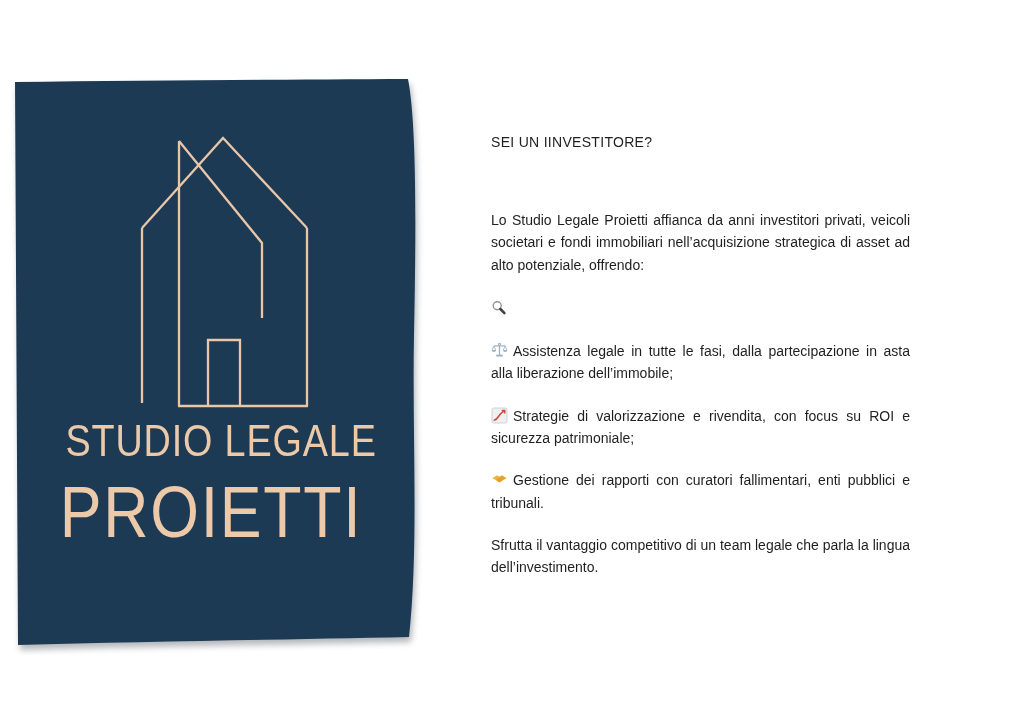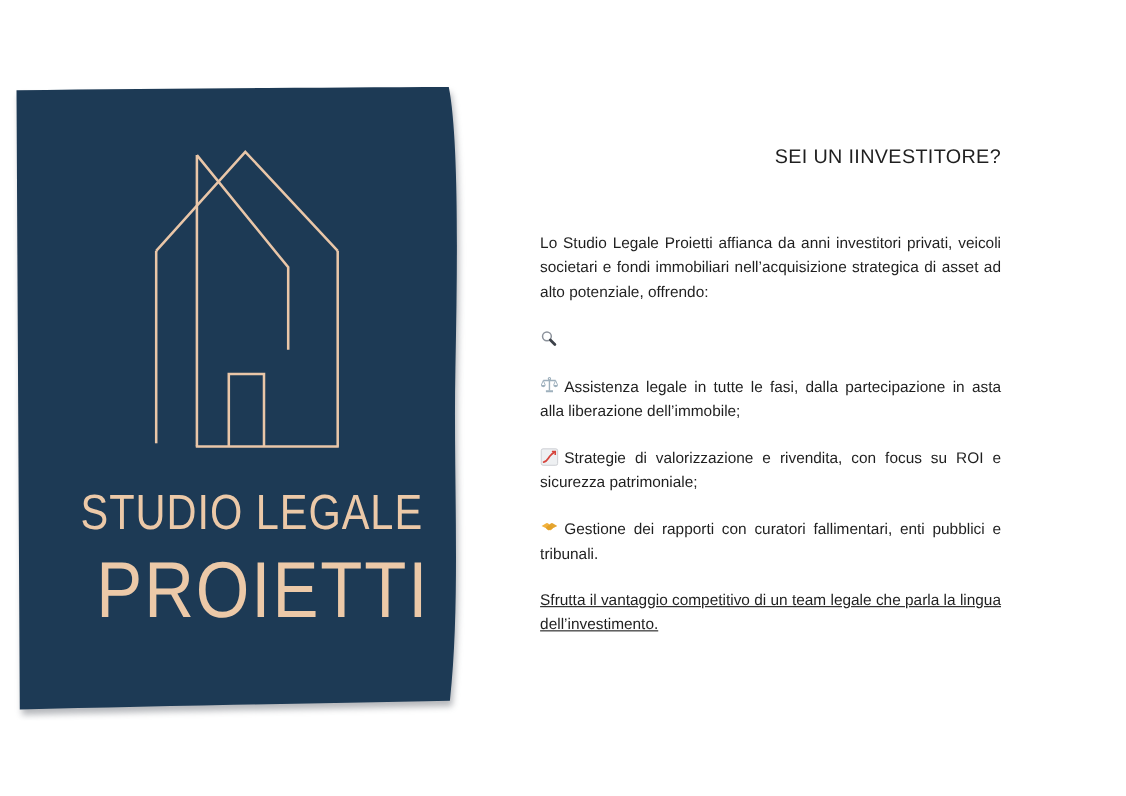--- a/index.html
+++ b/index.html
@@ -7,46 +7,46 @@
     position:relative;
     width:1024px;height:724px;
     background:#ffffff;
     overflow:hidden;
     font-family:"Liberation Sans", sans-serif;
   }
   
   .panel-svg{position:absolute;left:10px;top:75px;width:420px;height:580px;}
   .panel-shape{filter:drop-shadow(2px 5px 3px rgba(90,95,105,0.45));}
   .brand-text{
-    position:absolute;left:35px;top:443px;width:380px;
-    text-align:right;color:#ecc9a8;line-height:1;
+    position:absolute;left:35px;top:418px;width:380px;
+    text-align:left;color:#ecc9a8;line-height:1;
   }
   .brand-line1{
     font-size:45px;font-weight:400;letter-spacing:1px;
     transform:scaleX(0.84);transform-origin:50% 50%;
     white-space:nowrap;
   }
   .brand-line2{
     margin-top:13px;
     font-size:72px;font-weight:500;letter-spacing:2px;
     transform:scaleX(0.87);transform-origin:50% 50%;
     white-space:nowrap;
   }
   
   .column{position:absolute;left:491px;top:131px;width:419px;color:#1f1f1f;}
   .doc-title{
-    font-size:18px;font-weight:400;letter-spacing:0.3px;
-    text-align:right;line-height:22px;margin:0 0 56px 0;
+    font-size:14px;font-weight:400;letter-spacing:0.3px;
+    text-align:left;line-height:22px;margin:0 0 56px 0;
   }
   .para{
     font-size:14px;line-height:22.3px;text-align:justify;
     margin:0 0 20px 0;
   }
   .para.intro{margin-bottom:22px;}
-  .para.outro{margin-bottom:0;text-decoration:underline;}
+  .para.outro{margin-bottom:0;}
   .ic{display:inline-block;vertical-align:-3px;margin-right:5px;}
   .ic svg{display:block;width:17px;height:17px;}
 </style>
 </head>
 <body>
 
 <div class="screen">
 
   <svg class="panel-svg" viewBox="0 0 420 580" aria-hidden="true">
 

